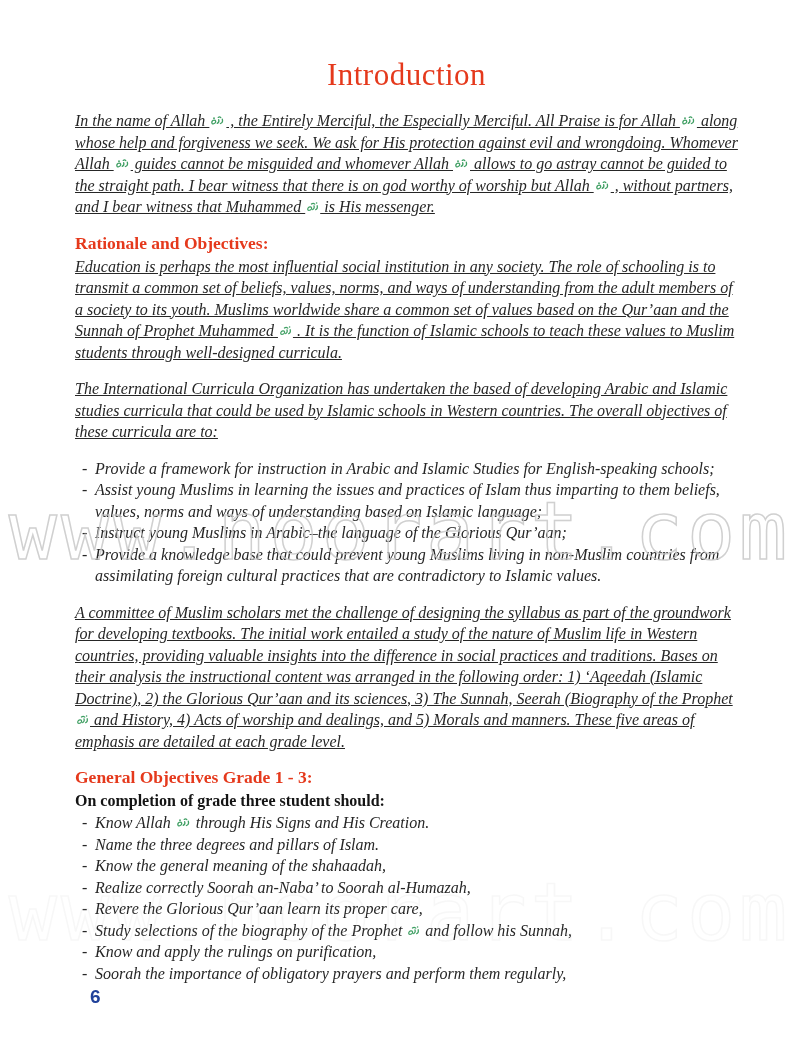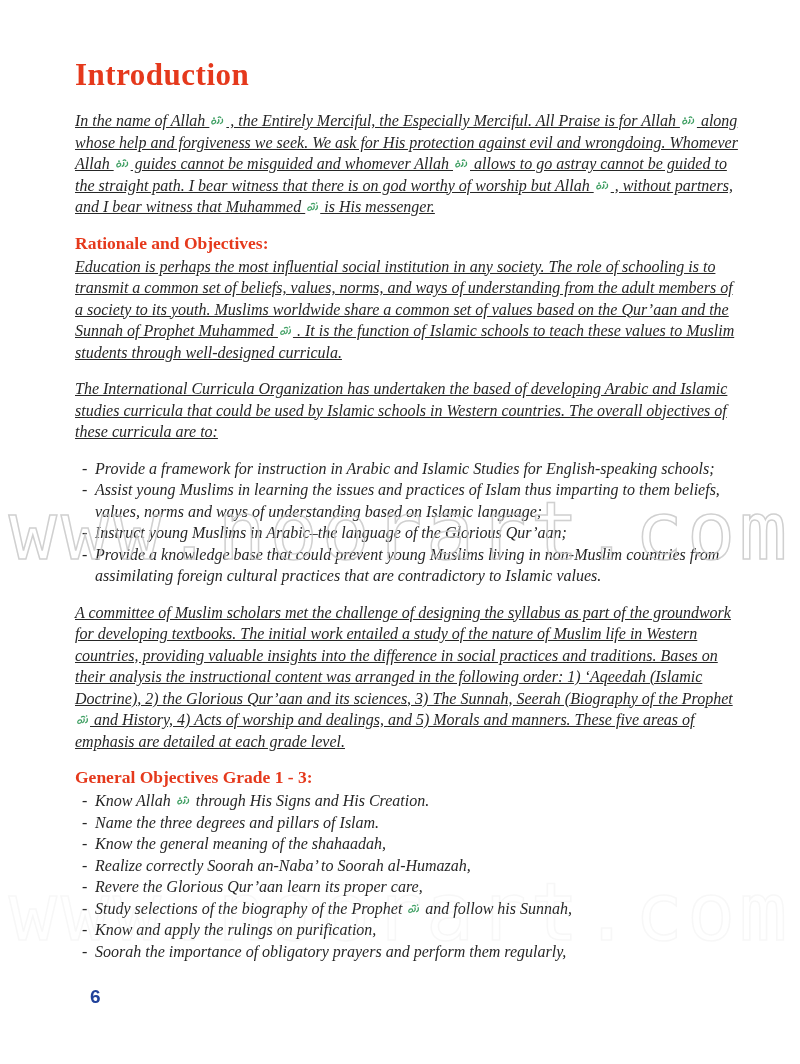--- a/index.html
+++ b/index.html
@@ -10,23 +10,24 @@
     font-family: "Liberation Serif", serif;
   }
   .page {
     position: absolute; inset: 0;
     padding: 57px 62px 0 75px;
     box-sizing: border-box;
   }
   .title {
     margin: 0 0 17px 0;
     font-family: "Liberation Serif", serif;
-    font-weight: bold;
+    font-weight: normal;
     font-size: 31px;
     line-height: 36px;
+    text-align: center;
     color: #e5391c;
     letter-spacing: 0.5px;
   }
   .body-par {
     margin: 0 0 15px 0;
     font-style: italic;
     font-size: 16px;
     line-height: 21.5px;
     color: #262626;
     text-decoration: underline;
@@ -198,20 +199,21 @@
       <path d="M6.6 9.6 C8 9 8.5 7.4 8 5.8"></path>
       <path d="M9.6 9.7 C11 9 11.7 7.4 11.2 5.6"></path>
       <path d="M5.4 4 C6.4 3.2 8 3.3 8.8 4.1"></path>
     </g>
     <circle cx="10.6" cy="3" r="0.8" fill="#3f9f63"></circle>
   </svg>
  and History, 4) Acts of worship and dealings, and 5) Morals and manners. These five areas of emphasis are detailed at each grade level.</p>
 
   <h2 class="sect-heading grade-heading">General Objectives Grade 1 - 3:</h2>
 
+  <p class="subheading">On completion of grade three student should:</p>
 
   <div class="bullets">
     <div class="bullet-item">
       <span class="dash">-</span>
       <span class="btext">Know Allah 
   <svg class="honorific-svg" width="15" height="13" viewBox="0 0 15 13" aria-hidden="true">
     <g fill="none" stroke="#3f9f63" stroke-width="1.3" stroke-linecap="round">
       <path d="M2.2 9.6 C1.2 8.2 2.2 6.2 4 6.1 C5.7 6 6.3 7.8 5.2 8.9 C4.3 9.8 3 10 2.2 9.6 Z"></path>
       <path d="M7.2 9.3 C8.6 8.7 9.2 7.2 8.7 5.6"></path>
       <path d="M10.4 9.5 C12 8.9 12.9 7.1 12.3 5.2"></path>

